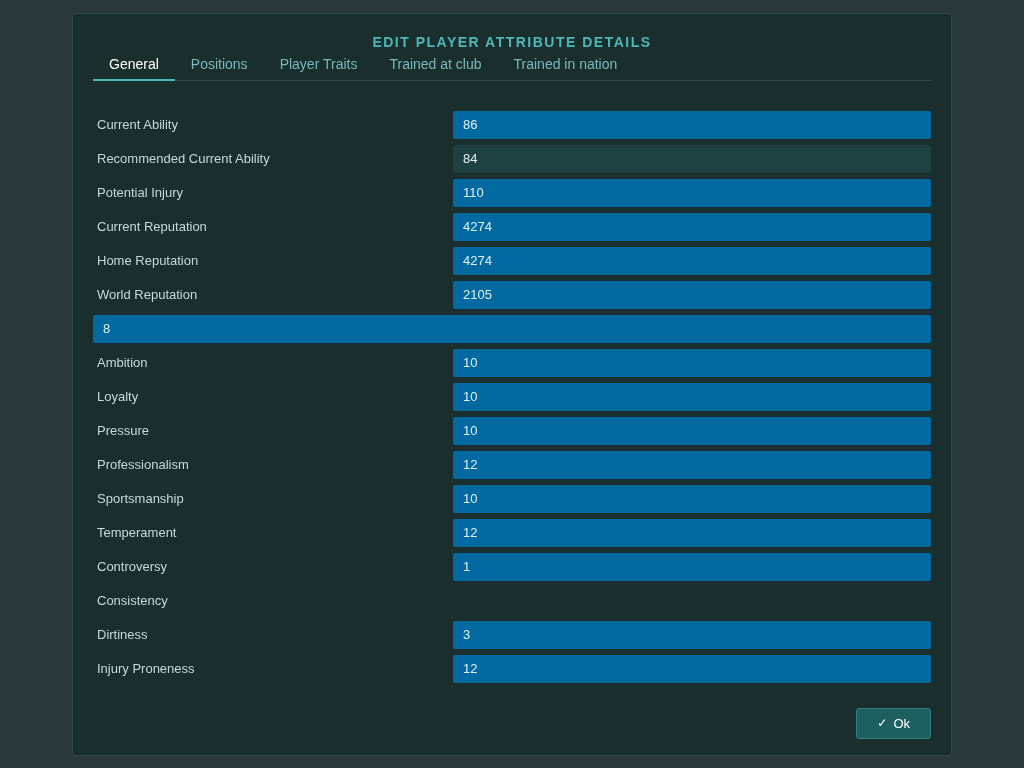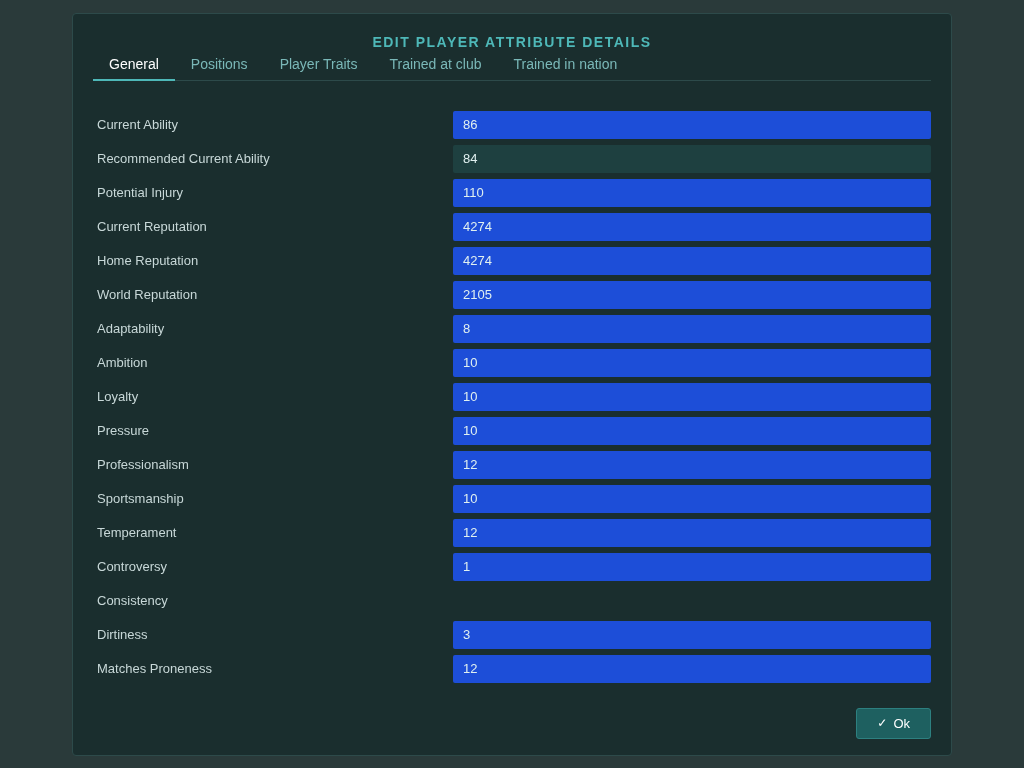--- a/index.html
+++ b/index.html
@@ -92,21 +92,21 @@
       background-color: #1e4040;
       color: #e0f0f0;
       font-size: 13px;
       padding: 5px 10px;
       border-radius: 2px;
       min-height: 28px;
       display: flex;
       align-items: center;
     }
     .attribute-value.input-style {
-      background-color: #1d4ed8;
+      background-color: #0369a1;
     }
     .footer {
       display: flex;
       justify-content: flex-end;
       margin-top: 12px;
       padding-top: 8px;
     }
     .ok-button {
       background-color: #1e6060;
       color: #ffffff;
@@ -157,21 +157,20 @@
       </div>
       <div class="attribute-row">
         <div class="attribute-label">Home Reputation</div>
         <div class="attribute-value input-style">4274</div>
       </div>
       <div class="attribute-row">
         <div class="attribute-label">World Reputation</div>
         <div class="attribute-value input-style">2105</div>
       </div>
       <div class="attribute-row">
-        <div class="attribute-label">Adaptability</div>
         <div class="attribute-value input-style">8</div>
       </div>
       <div class="attribute-row">
         <div class="attribute-label">Ambition</div>
         <div class="attribute-value input-style">10</div>
       </div>
       <div class="attribute-row">
         <div class="attribute-label">Loyalty</div>
         <div class="attribute-value input-style">10</div>
       </div>
@@ -196,21 +195,21 @@
         <div class="attribute-value input-style">1</div>
       </div>
       <div class="attribute-row">
         <div class="attribute-label">Consistency</div>
       </div>
       <div class="attribute-row">
         <div class="attribute-label">Dirtiness</div>
         <div class="attribute-value input-style">3</div>
       </div>
       <div class="attribute-row">
-        <div class="attribute-label">Matches Proneness</div>
+        <div class="attribute-label">Injury Proneness</div>
         <div class="attribute-value input-style">12</div>
       </div>
     </div>
 
   <div class="footer">
     <button class="ok-button">
       <span class="check-icon">✓</span>
       <span>Ok</span>
     </button>
   </div>

